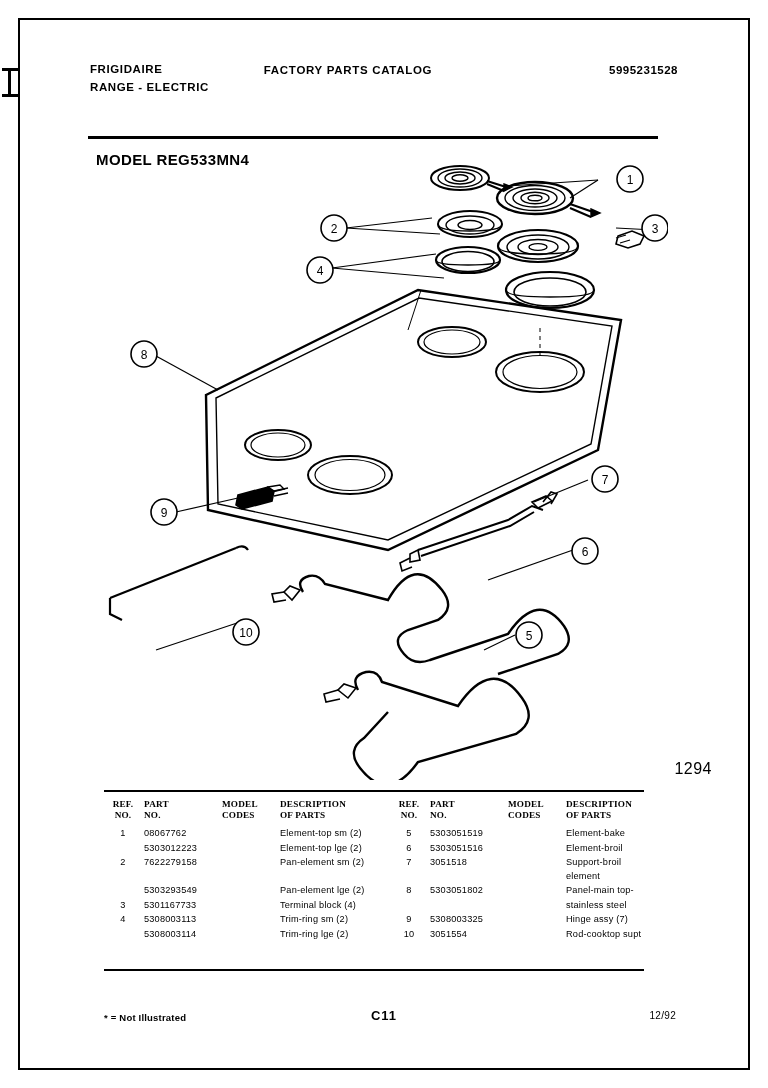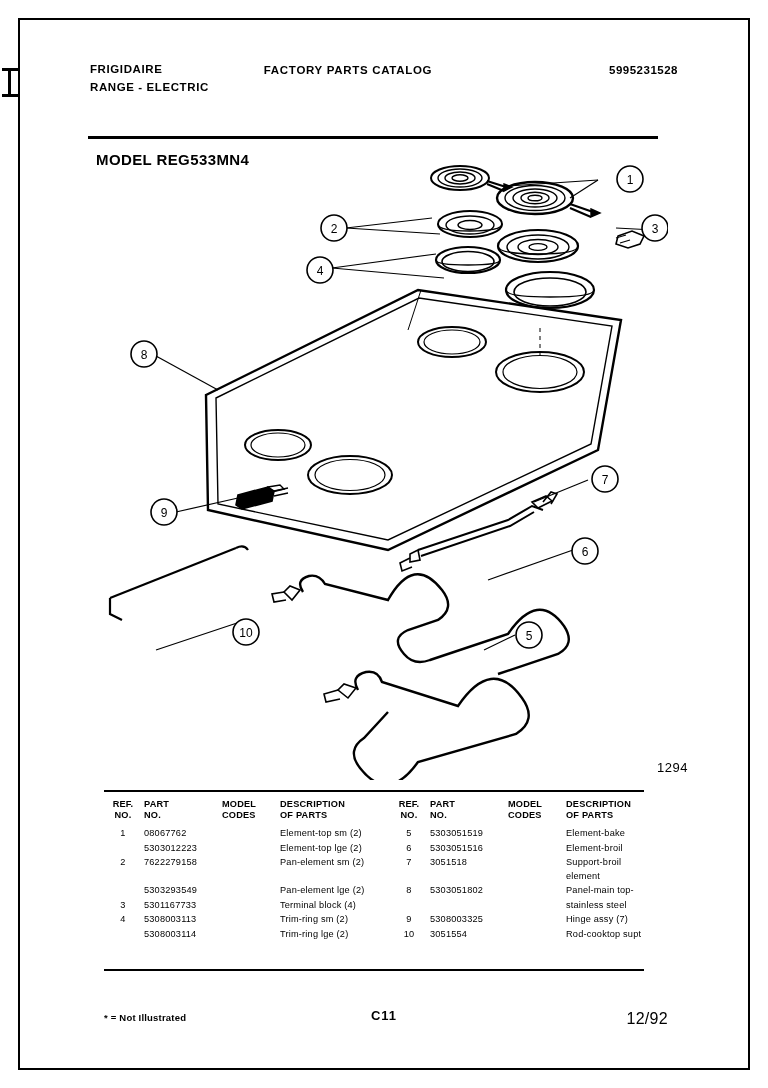--- a/index.html
+++ b/index.html
@@ -70,22 +70,22 @@
   }
   .model-line {
     position: absolute;
     left: 96px; top: 151px;
     font-size: 15px;
     font-weight: bold;
     letter-spacing: 0.4px;
   }
   .diagram-date {
     position: absolute;
-    right: 80px; top: 760px;
-    font-size: 13px;
+    right: 56px; top: 760px;
+    font-size: 16px;
     letter-spacing: 0.5px;
   }
 
   
   .diagram {
     position: absolute;
     left: 88px; top: 150px;
     width: 580px; height: 630px;
   }
   .diagram svg { display: block; }
@@ -109,20 +109,21 @@
     table-layout: fixed;
   }
   table.parts th {
     font-weight: bold;
     text-align: left;
     vertical-align: top;
     padding: 7px 2px 6px 2px;
     font-size: 9.2px;
     line-height: 11px;
     letter-spacing: 0.2px;
+    font-family: Liberation Serif, serif;
   }
   table.parts td {
     vertical-align: top;
     padding: 0px 2px 1px 2px;
     line-height: 13.5px;
     letter-spacing: 0.2px;
   }
   .col-ref  { width: 38px; text-align: center !important; }
   .col-part { width: 78px; }
   .col-code { width: 58px; }
@@ -141,22 +142,22 @@
     position: absolute;
     left: 0; top: 1008px;
     width: 768px;
     text-align: center;
     font-size: 13px;
     font-weight: bold;
     letter-spacing: 1px;
   }
   .pagedate {
     position: absolute;
-    right: 100px; top: 1010px;
-    font-size: 16px;
+    right: 92px; top: 1010px;
+    font-size: 10px;
     letter-spacing: 0.3px;
   }
   .callout-text {
     font-family: "Liberation Sans", sans-serif;
     font-size: 12px;
   }
 </style>
 </head>
 <body>
 

